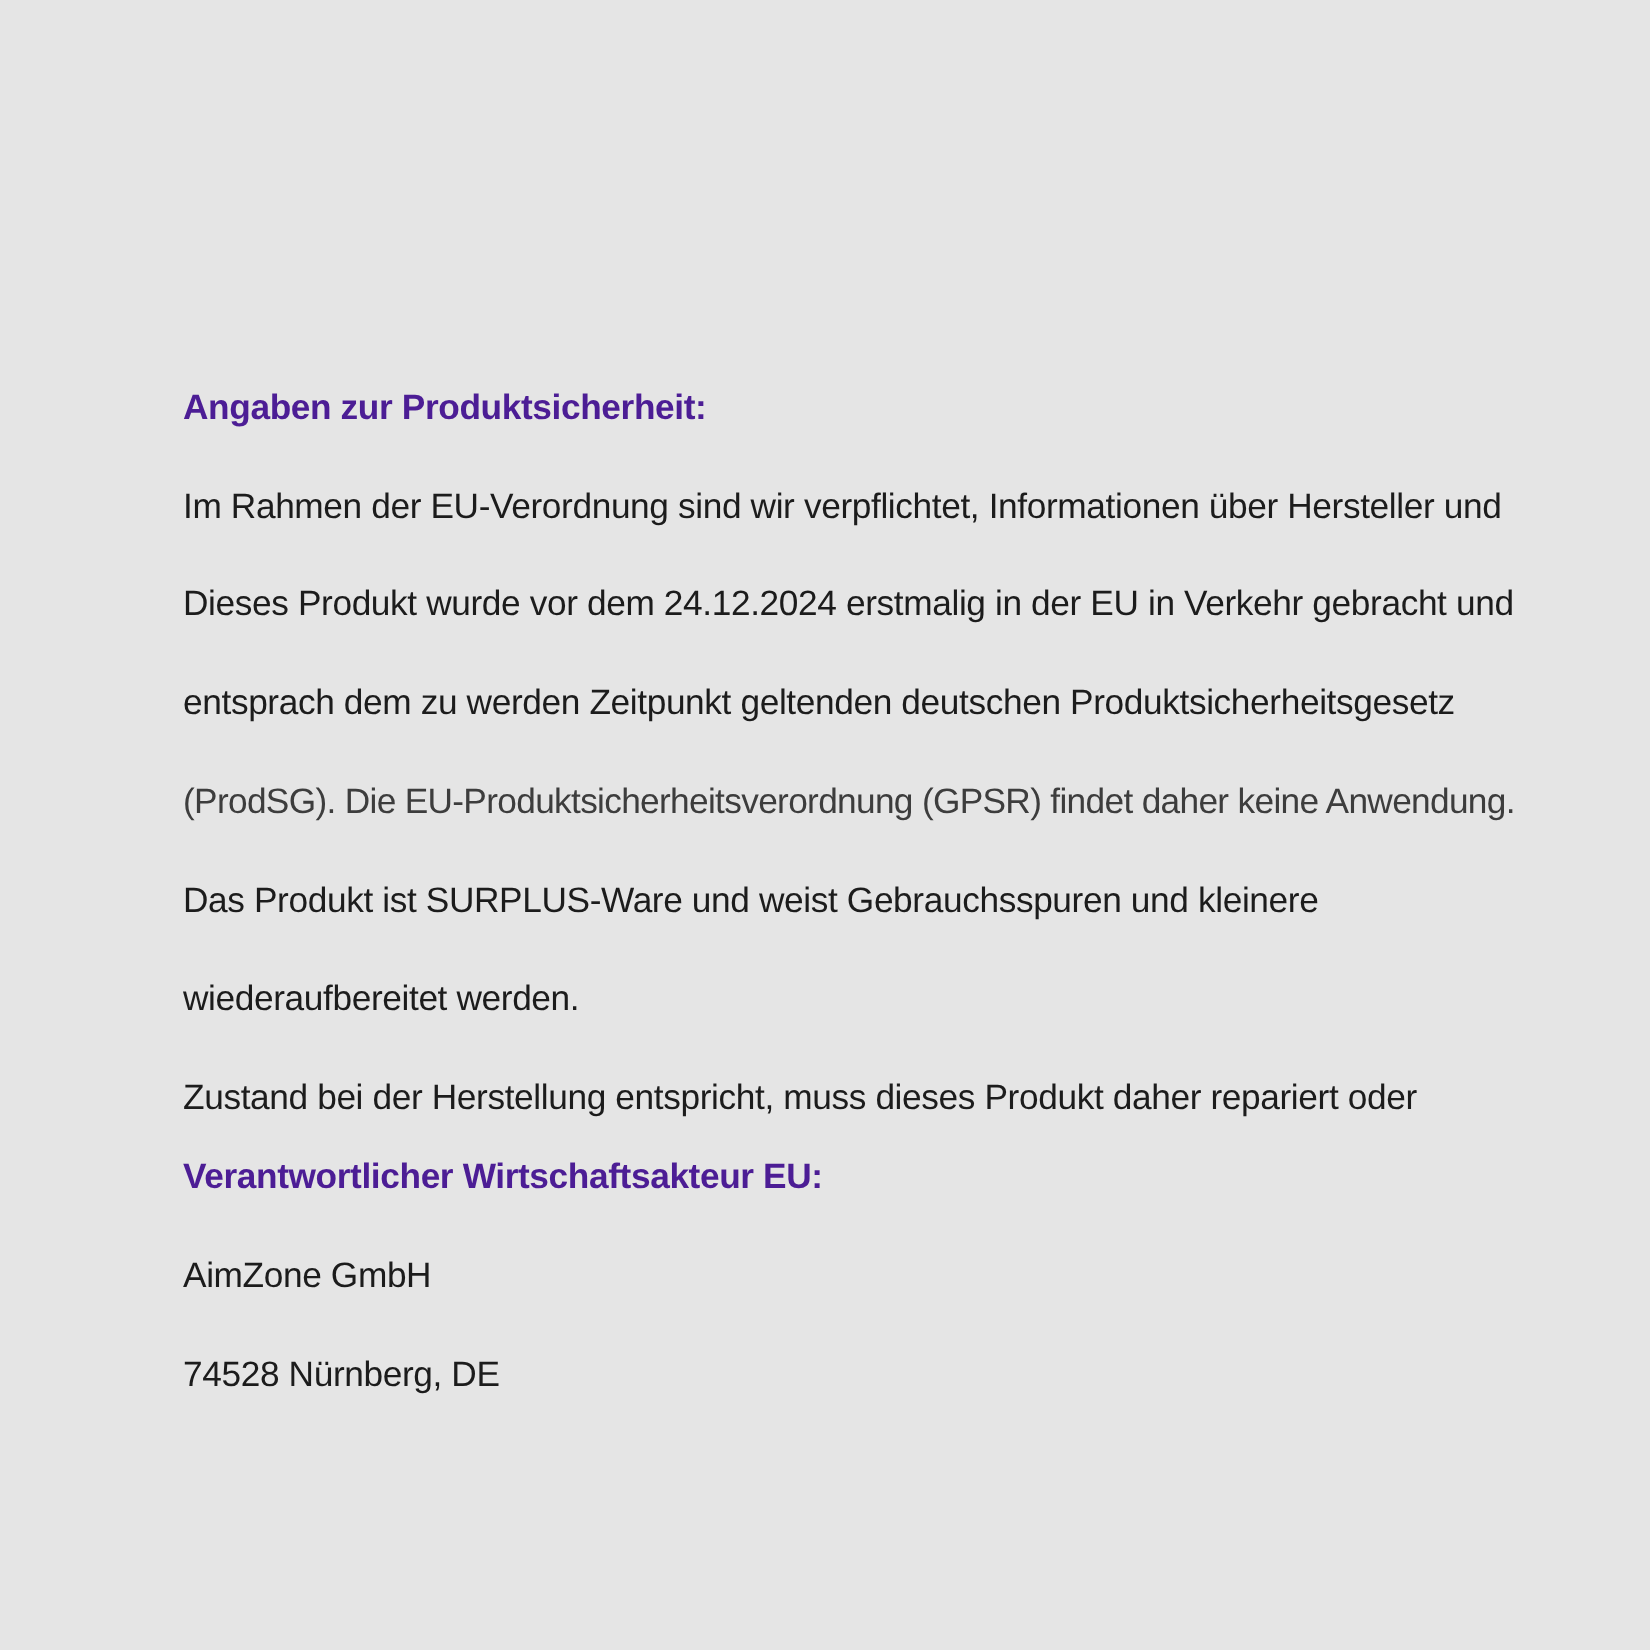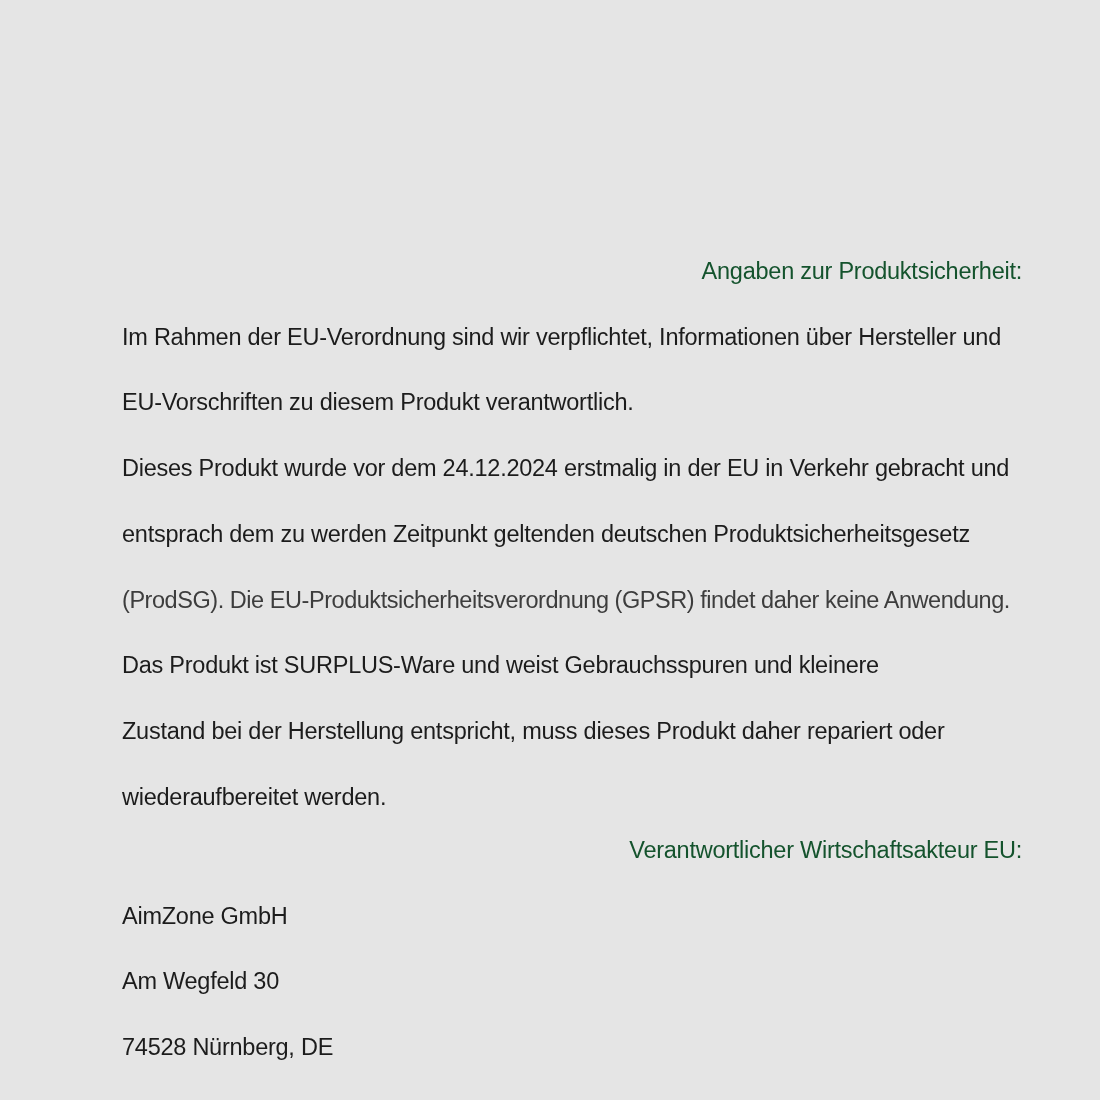--- a/index.html
+++ b/index.html
@@ -25,58 +25,55 @@
     color: #1c1c1c;
     font-kerning: normal;
   }
   .block {
     margin: 0 0 26.7px 0;
   }
   .block.no-gap {
     margin-bottom: 0;
   }
   .heading {
-    font-weight: 400;
-    color: #14532d;
-    text-align: right;
+    font-weight: 700;
+    color: #4c1d95;
   }
   .line {
     white-space: nowrap;
     margin-top: 39px;
   }
   .alt-line {
     color: #3d3d3d;
     letter-spacing: -0.45px;
   }
 </style>
 </head>
 <body>
 
 <div class="text-block">
 
   <div class="block heading">Angaben zur Produktsicherheit:</div>
 
   <div class="block">
     <div class="line">Im Rahmen der EU-Verordnung sind wir verpflichtet, Informationen über Hersteller und</div>
-    <div class="line">EU-Vorschriften zu diesem Produkt verantwortlich.</div>
   </div>
 
   <div class="block">
     <div class="line">Dieses Produkt wurde vor dem 24.12.2024 erstmalig in der EU in Verkehr gebracht und</div>
     <div class="line">entsprach dem zu werden Zeitpunkt geltenden deutschen Produktsicherheitsgesetz</div>
     <div class="line alt-line">(ProdSG). Die EU-Produktsicherheitsverordnung (GPSR) findet daher keine Anwendung.</div>
   </div>
 
   <div class="block">
     <div class="line">Das Produkt ist SURPLUS-Ware und weist Gebrauchsspuren und kleinere</div>
+    <div class="line">wiederaufbereitet werden.</div>
     <div class="line">Zustand bei der Herstellung entspricht, muss dieses Produkt daher repariert oder</div>
-    <div class="line">wiederaufbereitet werden.</div>
   </div>
 
   <div class="block no-gap heading">Verantwortlicher Wirtschaftsakteur EU:</div>
 
   <div class="block no-gap">
     <div class="line">AimZone GmbH</div>
-    <div class="line">Am Wegfeld 30</div>
     <div class="line">74528 Nürnberg, DE</div>
   </div>
 
 </div>
 
 </body></html>

